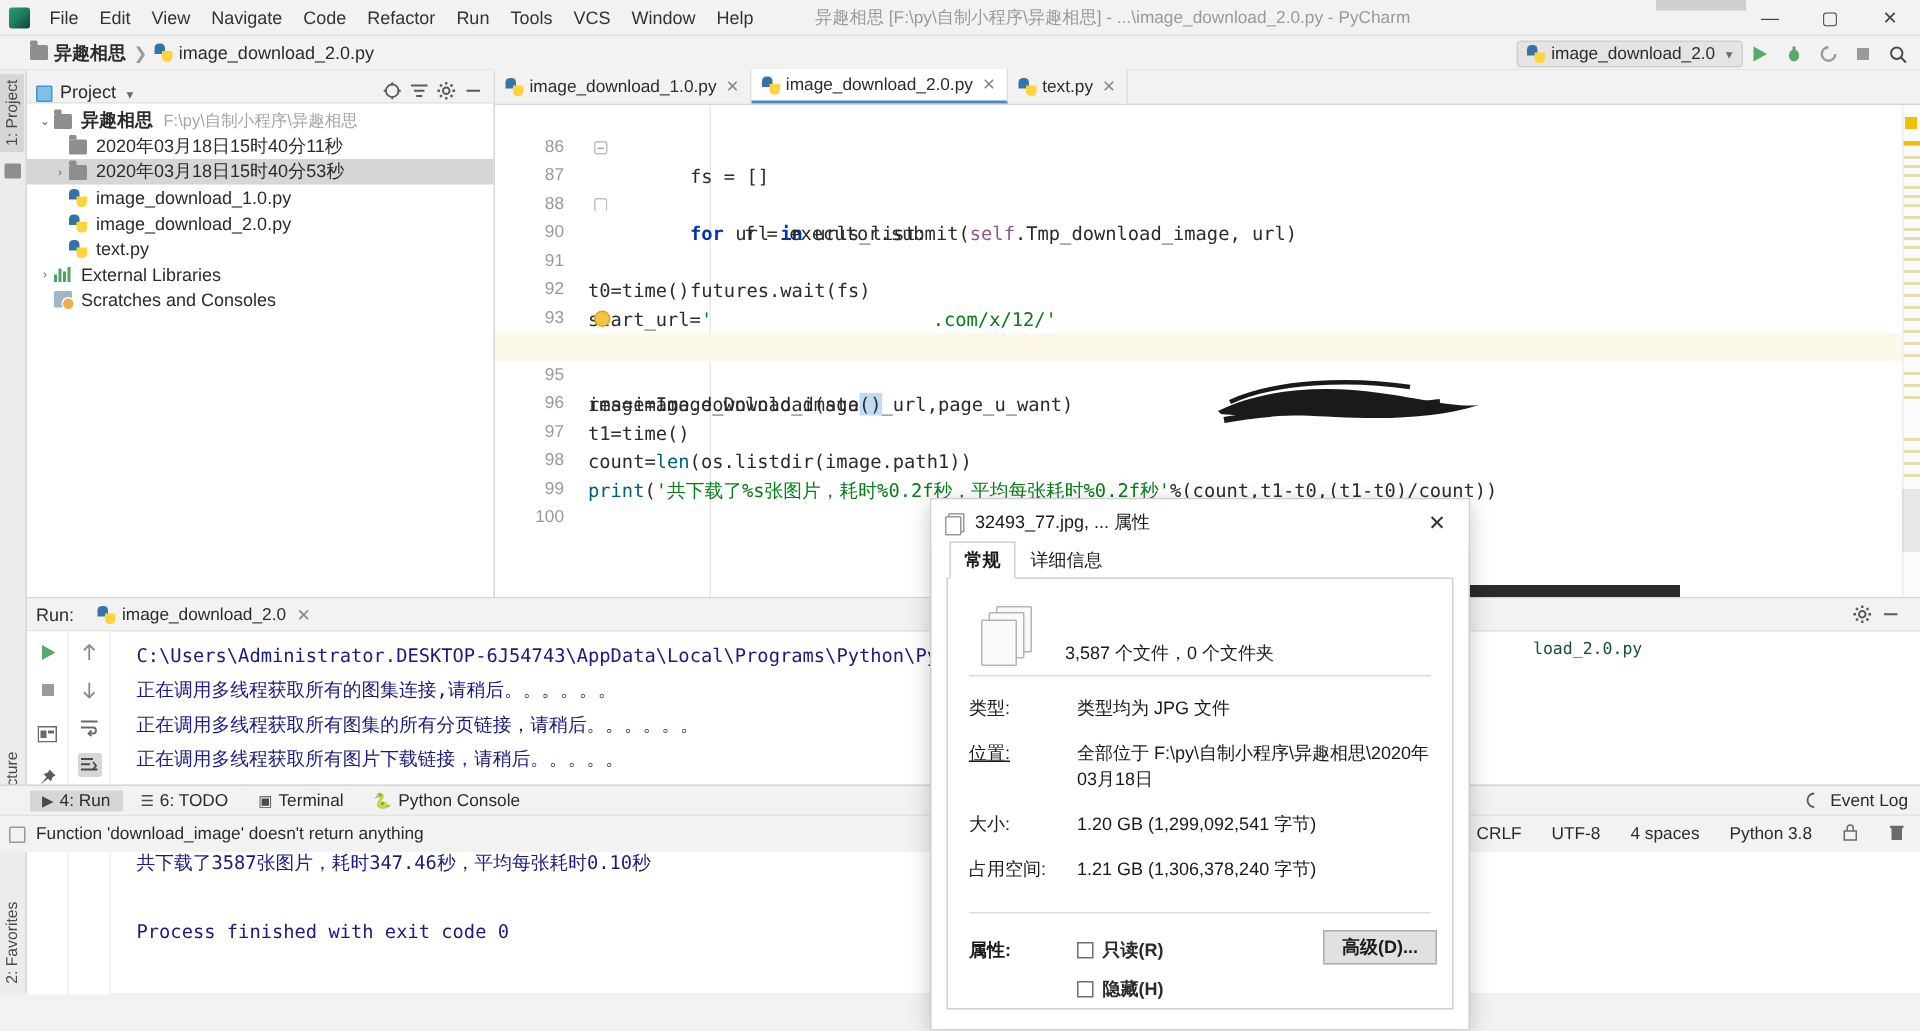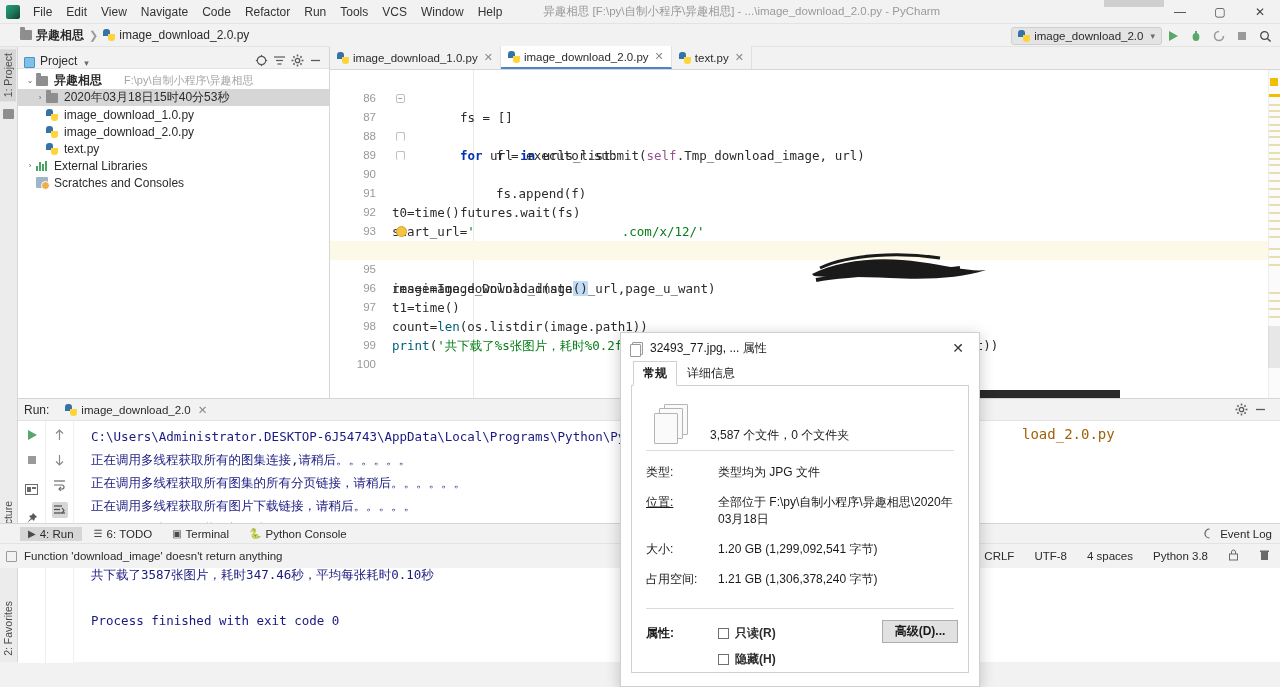--- a/index.html
+++ b/index.html
@@ -90,21 +90,21 @@
   .proj-head .caret{margin-left:7px;color:#6a6a6a;font-size:9px;}
   .proj-head .spacer{flex:1;}
   .proj-head .hi{width:16px;height:16px;display:flex;align-items:center;justify-content:center;margin-left:2px;color:#5a5a5a;}
   .blue-sq{width:11px;height:11px;background:#7fc0e8;border:1px solid #4a93c7;border-radius:1px;}
 
   .tree{padding-top:3px;font-size:12px;}
   .node{display:flex;align-items:center;height:17px;padding-left:6px;white-space:nowrap;cursor:default;}
   .node.selected{background:#d6d6d6;}
   .arrow{width:12px;text-align:center;color:#6a6a6a;font-size:8px;flex:0 0 12px;}
   .nlabel{margin-left:2px;}
-  .npath{color:#a6a6a6;margin-left:22px;font-size:11px;}
+  .npath{color:#a6a6a6;margin-left:7px;font-size:11px;}
   .bold{font-weight:bold;}
   .lib-ico{width:12px;height:11px;margin-right:4px;display:inline-flex;align-items:flex-end;gap:1px;}
   .lib-ico i{display:block;width:2px;background:#4aa564;}
   .scratch-ico{width:12px;height:11px;margin-right:4px;position:relative;display:inline-block;background:#9fb6c9;border-radius:1px;}
   .scratch-ico:after{content:"";position:absolute;right:-2px;bottom:-2px;width:7px;height:7px;border-radius:50%;background:#f0ad4e;border:1px solid #fff;}
 
   
   .editor{position:absolute;left:330px;top:47px;width:950px;height:351px;background:#fff;}
   .tabs{height:23px;background:#f2f2f2;border-bottom:1px solid #d6d6d6;display:flex;align-items:flex-end;}
   .etab{
@@ -336,20 +336,24 @@
       </span>
     </div>
 
     <div class="tree">
       <div class="node">
         <span class="arrow">⌄</span>
         <span class="folder-ico"></span>
         <span class="nlabel bold">异趣相思</span>
         <span class="npath">F:\py\自制小程序\异趣相思</span>
       </div>
+      <div class="node" style="padding-left:28px;">
+        <span class="folder-ico"></span>
+        <span class="nlabel">2020年03月18日15时40分11秒</span>
+      </div>
       <div class="node selected" style="padding-left:16px;">
         <span class="arrow">›</span>
         <span class="folder-ico"></span>
         <span class="nlabel">2020年03月18日15时40分53秒</span>
       </div>
       <div class="node" style="padding-left:28px;">
         <span class="py-ico"></span>
         <span class="nlabel">image_download_1.0.py</span>
       </div>
       <div class="node" style="padding-left:28px;">
@@ -410,25 +414,20 @@
           <span class="ln">87</span>
           <span class="fold" style="top:3px;"><span class="foldbox">−</span></span>
           <span class="code" style="left:130px;"><span class="kw">for</span><span class="def"> url </span><span class="kw">in</span><span class="def"> urls_list:</span></span>
         </div>
 
         <div class="cl">
           <span class="ln">88</span>
           <span class="code" style="left:166px;"><span class="def">f = executor.submit(</span><span class="self">self</span><span class="def">.Tmp_download_image, url)</span></span>
         </div>
 
-        <div class="cl">
-          <span class="ln">89</span>
-          <span class="fold" style="top:3px;"><span class="foldbox" style="border-bottom:none;"> </span></span>
-          <span class="code" style="left:166px;">fs.append(f)</span>
-        </div>
 
         <div class="cl">
           <span class="ln">90</span>
           <span class="fold" style="top:3px;"><span class="foldbox" style="border-bottom:none;"> </span></span>
           <span class="code" style="left:130px;">futures.wait(fs)</span>
         </div>
 
         <div class="cl">
           <span class="ln">91</span>
           <span class="code" style="left:62px;">t0=time()</span>
@@ -629,21 +628,21 @@
       <div class="ln">C:\Users\Administrator.DESKTOP-6J54743\AppData\Local\Programs\Python\Pytho</div>
       <div class="ln">正在调用多线程获取所有的图集连接,请稍后。。。。。。</div>
       <div class="ln">正在调用多线程获取所有图集的所有分页链接，请稍后。。。。。。</div>
       <div class="ln">正在调用多线程获取所有图片下载链接，请稍后。。。。。</div>
       <div class="ln">正在调用多线程，下载全部图片</div>
       <div class="ln">&nbsp;</div>
       <div class="ln">共下载了3587张图片，耗时347.46秒，平均每张耗时0.10秒</div>
       <div class="ln">&nbsp;</div>
       <div class="ln">Process finished with exit code 0</div>
     </div>
-    <div style="position:absolute;left:1004px;top:27px;font-family:'DejaVu Sans Mono','Liberation Mono',monospace;font-size:14px;color:#a16207;">load_2.0.py</div>
+    <div style="position:absolute;left:1004px;top:27px;font-family:'DejaVu Sans Mono','Liberation Mono',monospace;font-size:11px;color:#14532d;">load_2.0.py</div>
   </div>
 
   <div class="toolwindowbar">
     <div class="twb active">
       <span class="gi">▶</span>
       <span>4: Run</span>
     </div>
     <div class="twb">
       <span class="gi">☰</span>
       <span>6: TODO</span>

